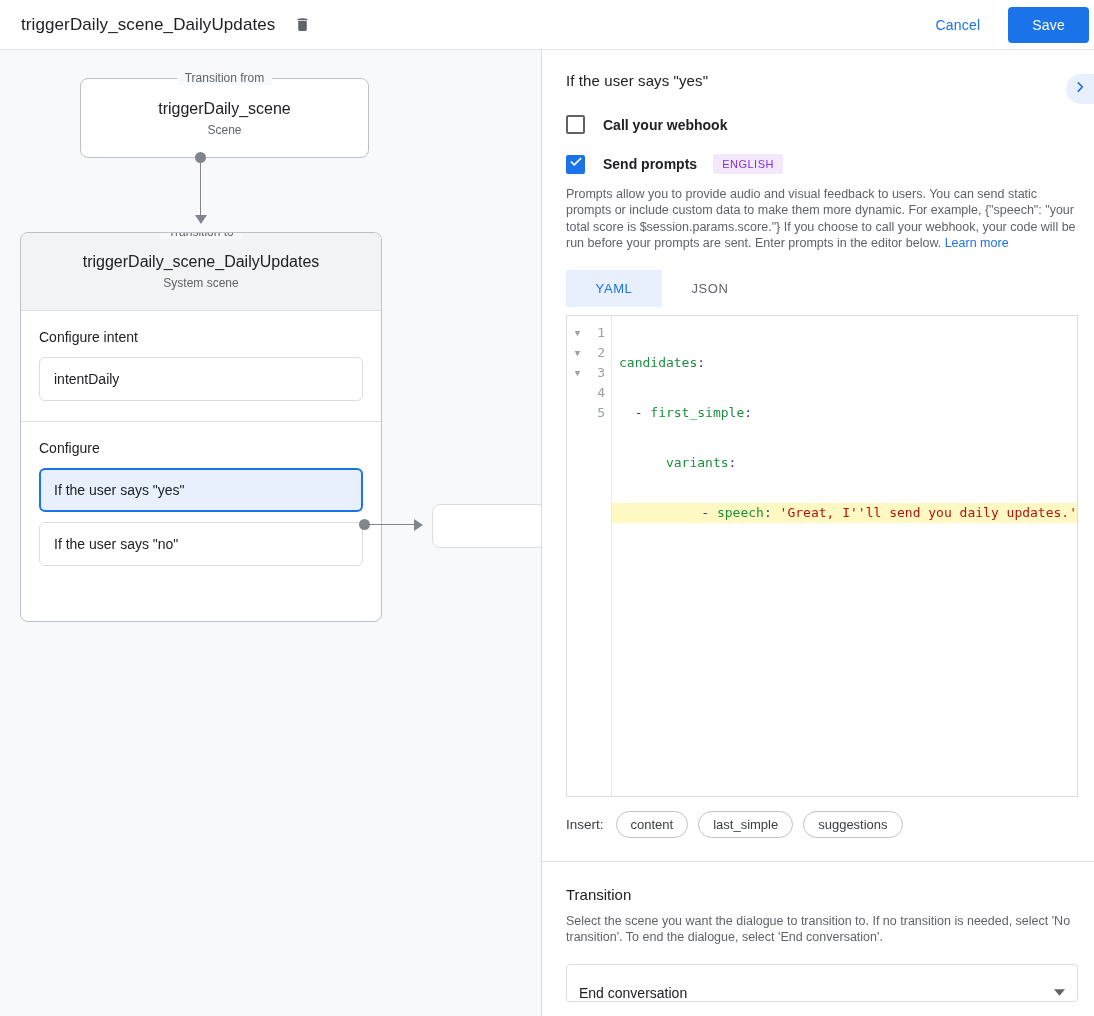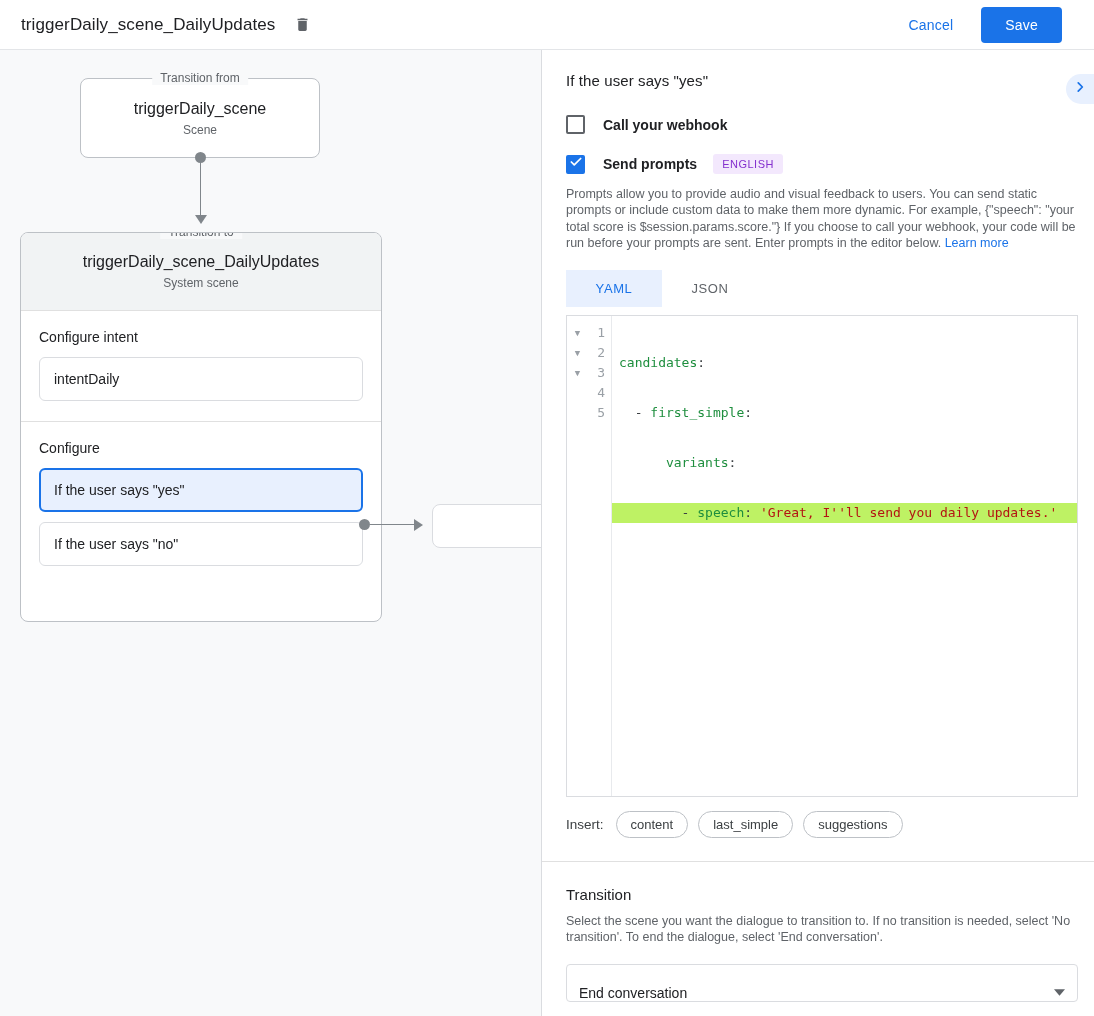--- a/index.html
+++ b/index.html
@@ -27,21 +27,21 @@
     font-size: 17px; color: #202124; letter-spacing: .1px;
   }
   .trash-btn {
     margin-left: 14px; width: 26px; height: 26px;
     display: flex; align-items: center; justify-content: center;
     border-radius: 50%; cursor: pointer; background: transparent;
   }
   .trash-btn svg { display: block; }
   .topbar-right {
     margin-left: auto; display: flex; align-items: center; gap: 0px;
-    padding-right: 32px;
+    padding-right: 5px;
   }
   .cancel-btn {
     color: #1a73e8; font-size: 14px; font-weight: 500;
     padding: 9px 14px; border-radius: 4px; background: none; border: none;
     cursor: pointer; letter-spacing: .2px;
   }
   .save-btn {
     background: #1a73e8; color: #fff; font-size: 14px; font-weight: 500;
     border: none; border-radius: 4px; padding: 0 24px; height: 36px;
     margin-left: 14px; cursor: pointer; letter-spacing: .2px;
@@ -62,21 +62,21 @@
     background: #ffffff;
   }
   .fieldset-legend {
     position: absolute; top: -8px; left: 50%; transform: translateX(-50%);
     background: #f8f9fa; padding: 0 8px;
     font-size: 12px; color: #5f6368; white-space: nowrap;
   }
 
   
   #card-from {
-    left: 80px; top: 28px; width: 240px; height: 80px;
+    left: 80px; top: 28px; width: 289px; height: 80px;
     display: flex; flex-direction: column;
     align-items: center; justify-content: center;
   }
   #card-from .scene-name { font-size: 16px; color: #202124; }
   #card-from .scene-sub { font-size: 12px; color: #5f6368; margin-top: 5px; }
 
   
   .edge-vert {
     position: absolute; left: 200px; top: 108px; width: 1px; height: 62px;
     background: #80868b;
@@ -234,21 +234,21 @@
     width: 24px; background: #fff; padding-top: 7px;
     text-align: right; padding-right: 6px;
     border-right: 1px solid #e8eaed; flex: 0 0 auto;
   }
   .line-gutter div { height: 20px; line-height: 20px; color: #9aa0a6; }
   .code-area {
     flex: 1 1 auto; padding-top: 7px; padding-left: 7px;
     white-space: pre; overflow: hidden;
   }
   .code-area .cline { height: 20px; line-height: 20px; }
-  .code-area .cline.hl { background: #bef264; margin-left: -7px; padding-left: 7px; }
+  .code-area .cline.hl { background: #fef9c3; margin-left: -7px; padding-left: 21px; text-align: right; }
   .tok-key { color: #1e8e3e; }
   .tok-punct { color: #3c4043; }
   .tok-str { color: #b31412; }
 
   .insert-row {
     display: flex; align-items: center; gap: 10px;
     margin-top: 14px;
   }
   .insert-label { font-size: 13.5px; color: #3c4043; margin-right: 2px; }
   .chip {

